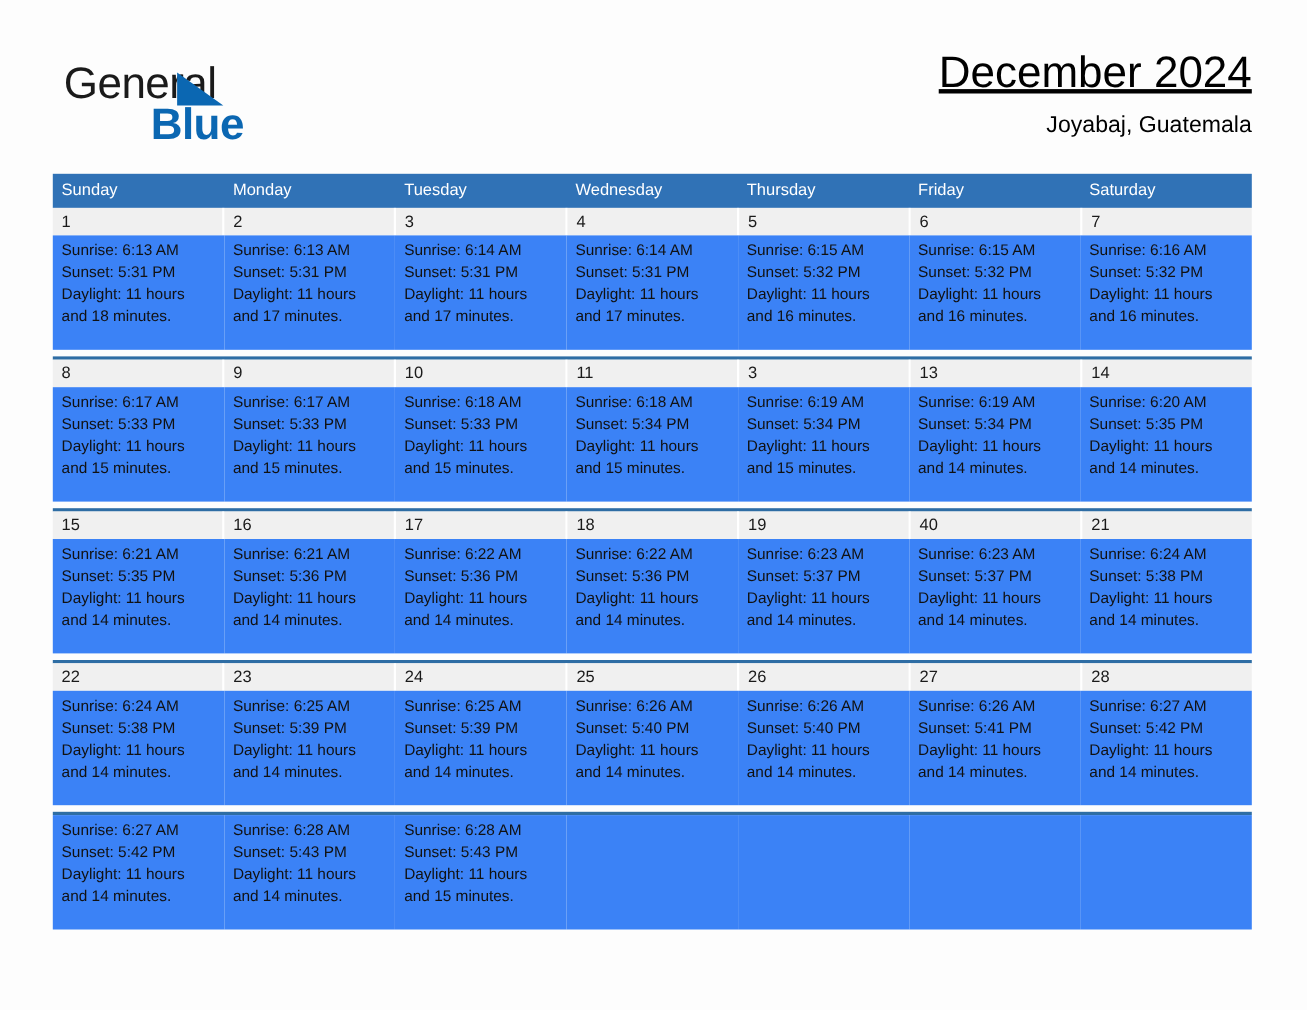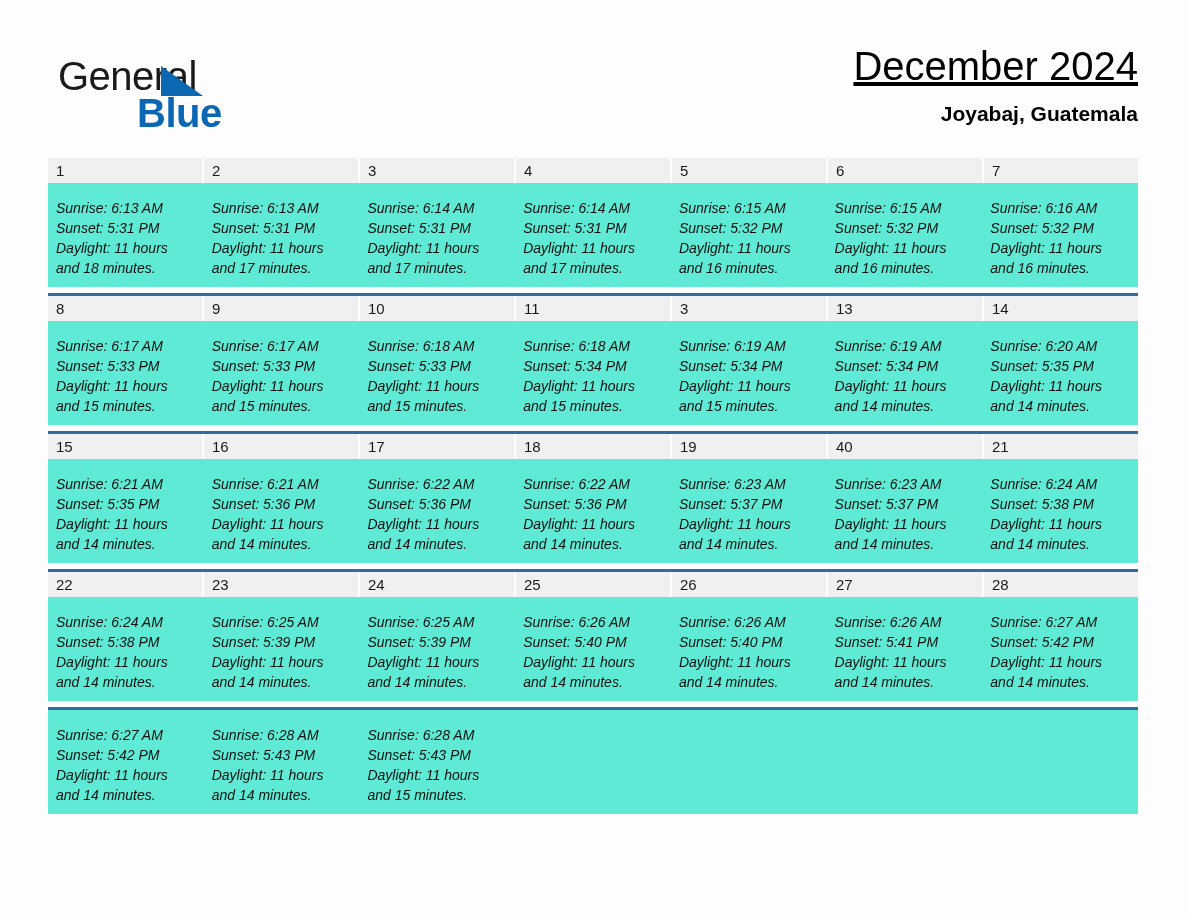--- a/index.html
+++ b/index.html
@@ -79,21 +79,21 @@
     font-size: 40px;
     line-height: 52px;
     font-weight: 400;
     color: #000000;
     white-space: nowrap;
     text-decoration: underline;
   }
   .cal-subtitle {
     font-size: 21px;
     line-height: 32px;
-    font-weight: 700;
+    font-weight: 400;
     color: #000000;
     white-space: nowrap;
     margin-top: 6px;
   }
 
   
   .calendar {
     position: absolute;
     left: 48px;
     top: 158px;
@@ -145,24 +145,23 @@
   .daynum-cell:last-child { border-right: none; }
   .daynum-cell.empty { background: #f0f0f0; }
 
   .detail-strip {
     display: flex;
     width: 100%;
     min-height: 104px;
   }
   .detail-cell {
     flex: 1 1 0;
-    padding: 15px 6px 0 8px;
-    background: #5eead4;
+    padding: 3px 6px 0 8px;
+    background: #3b82f6;
     overflow: hidden;
-    font-style: italic;
   }
   .detail-line {
     font-size: 14px;
     line-height: 20px;
     color: #111111;
     white-space: nowrap;
   }
 </style>
 </head>
 <body>
@@ -179,20 +178,29 @@
 
     <div class="title-block">
       <div class="cal-title">December 2024</div>
       <div class="cal-subtitle">Joyabaj, Guatemala</div>
     </div>
 
   </div>
 
   <div class="calendar">
 
+    <div class="weekday-row">
+      <div class="weekday-cell">Sunday</div>
+      <div class="weekday-cell">Monday</div>
+      <div class="weekday-cell">Tuesday</div>
+      <div class="weekday-cell">Wednesday</div>
+      <div class="weekday-cell">Thursday</div>
+      <div class="weekday-cell">Friday</div>
+      <div class="weekday-cell">Saturday</div>
+    </div>
 
     <div class="week-row first">
       <div class="daynum-strip">
         <div class="daynum-cell">1</div>
         <div class="daynum-cell">2</div>
         <div class="daynum-cell">3</div>
         <div class="daynum-cell">4</div>
         <div class="daynum-cell">5</div>
         <div class="daynum-cell">6</div>
         <div class="daynum-cell">7</div>

